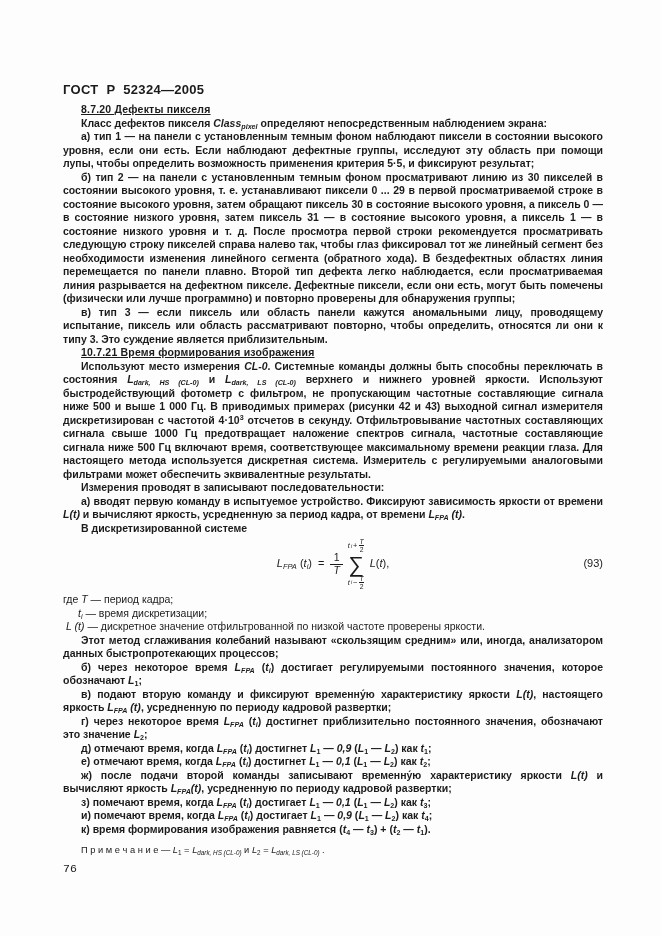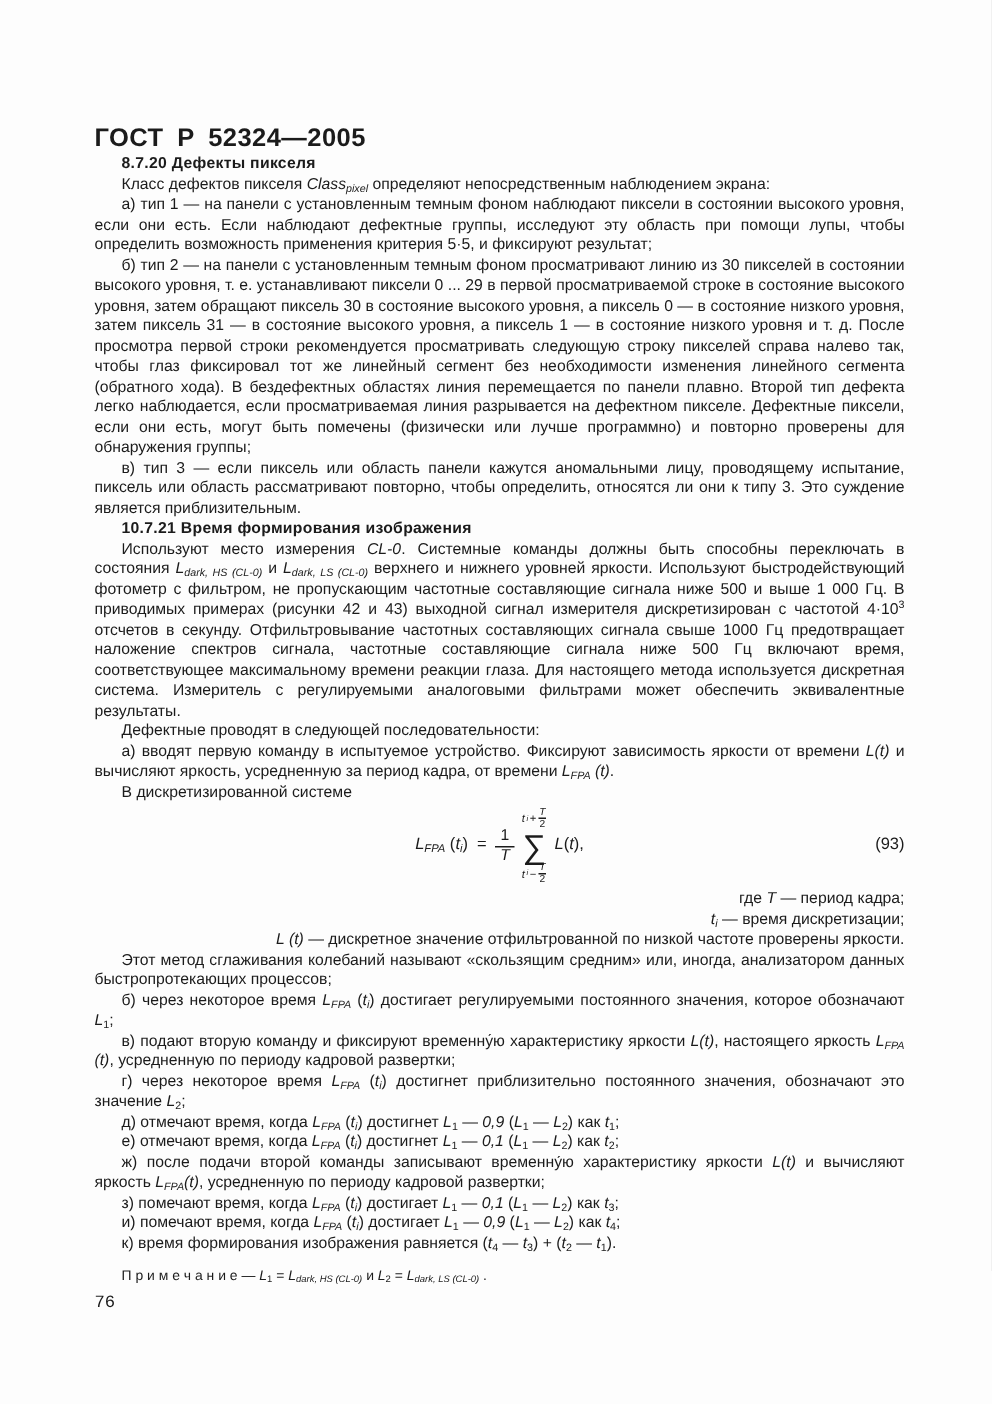--- a/index.html
+++ b/index.html
@@ -7,33 +7,34 @@
     position:relative;
     width:661px;height:936px;
     margin:0 auto;
     background:#fdfdfd;
     font-family:"Liberation Sans",sans-serif;
     color:#1b1b1b;
     overflow:hidden;
   }
   .header{
     position:absolute;top:82px;left:63px;
-    font-size:17px;font-weight:bold;
+    font-size:13px;font-weight:bold;
     word-spacing:4px;letter-spacing:0.3px;
   }
   .content{
     position:absolute;top:103px;left:63px;width:540px;
     font-size:10.5px;line-height:13.5px;
   }
   .heading{
     font-weight:bold;text-indent:18px;text-align:left;
     letter-spacing:0.2px;
+    text-decoration:underline;
   }
-  .para{text-indent:18px;text-align:justify;}
-  .def{text-align:right;}
+  .para{text-indent:18px;text-align:justify;font-weight:bold;}
+  .def{text-align:left;}
   .note{
     font-size:9.3px;line-height:11.5px;
     margin-top:9px;text-indent:18px;text-align:left;
   }
   .it{font-style:italic;}
   .sb{font-size:68%;vertical-align:-0.3em;line-height:0;}
   .sp{font-size:68%;vertical-align:0.5em;line-height:0;}
   
   .formula-row{
     position:relative;height:58px;
@@ -66,21 +67,21 @@
     <span>ГОСТ Р 52324—2005</span>
   </div>
   <div class="content">
       <div class="heading"><span>8.7.20 Дефекты пикселя</span></div>
       <div class="para"><span>Класс дефектов пикселя </span><span class="it">Class</span><span class="it sb">pixel</span><span> определяют непосредственным наблюдением экрана:</span></div>
       <div class="para"><span>а) тип 1 — на панели с установленным темным фоном наблюдают пиксели в состоянии высокого уровня, если они есть. Если наблюдают дефектные группы, исследуют эту область при помощи лупы, чтобы определить возможность применения критерия 5·5, и фиксируют результат;</span></div>
       <div class="para"><span>б) тип 2 — на панели с установленным темным фоном просматривают линию из 30 пикселей в состоянии высокого уровня, т. е. устанавливают пиксели 0 ... 29 в первой просматриваемой строке в состояние высокого уровня, затем обращают пиксель 30 в состояние высокого уровня, а пиксель 0 — в состояние низкого уровня, затем пиксель 31 — в состояние высокого уровня, а пиксель 1 — в состояние низкого уровня и т. д. После просмотра первой строки рекомендуется просматривать следующую строку пикселей справа налево так, чтобы глаз фиксировал тот же линейный сегмент без необходимости изменения линейного сегмента (обратного хода). В бездефектных областях линия перемещается по панели плавно. Второй тип дефекта легко наблюдается, если просматриваемая линия разрывается на дефектном пикселе. Дефектные пиксели, если они есть, могут быть помечены (физически или лучше программно) и повторно проверены для обнаружения группы;</span></div>
       <div class="para"><span>в) тип 3 — если пиксель или область панели кажутся аномальными лицу, проводящему испытание, пиксель или область рассматривают повторно, чтобы определить, относятся ли они к типу 3. Это суждение является приблизительным.</span></div>
       <div class="heading"><span>10.7.21 Время формирования изображения</span></div>
       <div class="para"><span>Используют место измерения </span><span class="it">CL-0</span><span>. Системные команды должны быть способны переключать в состояния </span><span class="it">L</span><span class="it sb">dark, HS (CL-0)</span><span> и </span><span class="it">L</span><span class="it sb">dark, LS (CL-0)</span><span> верхнего и нижнего уровней яркости. Используют быстродействующий фотометр с фильтром, не пропускающим частотные составляющие сигнала ниже 500 и выше 1 000 Гц. В приводимых примерах (рисунки 42 и 43) выходной сигнал измерителя дискретизирован с частотой 4·10</span><span class="sp">3</span><span> отсчетов в секунду. Отфильтровывание частотных составляющих сигнала свыше 1000 Гц предотвращает наложение спектров сигнала, частотные составляющие сигнала ниже 500 Гц включают время, соответствующее максимальному времени реакции глаза. Для настоящего метода используется дискретная система. Измеритель с регулируемыми аналоговыми фильтрами может обеспечить эквивалентные результаты.</span></div>
-      <div class="para"><span>Дефектные проводят в следующей последовательности:</span></div>
+      <div class="para"><span>Измерения проводят в записывают последовательности:</span></div>
       <div class="para"><span>а) вводят первую команду в испытуемое устройство. Фиксируют зависимость яркости от времени </span><span class="it">L(t)</span><span> и вычисляют яркость, усредненную за период кадра, от времени </span><span class="it">L</span><span class="it sb">FPA</span><span class="it"> (t)</span><span>.</span></div>
       <div class="para"><span>В дискретизированной системе</span></div>
       <div class="formula-row">
         <span class="fx">
           <span><span class="it">L</span><span class="it sb">FPA</span><span> (</span><span class="it">t</span><span class="it sb">i</span><span>)</span></span>
           <span class="eqsign">=</span>
           <span class="frac">
             <span class="num">1</span>
             <span class="den">T</span>
           </span>

